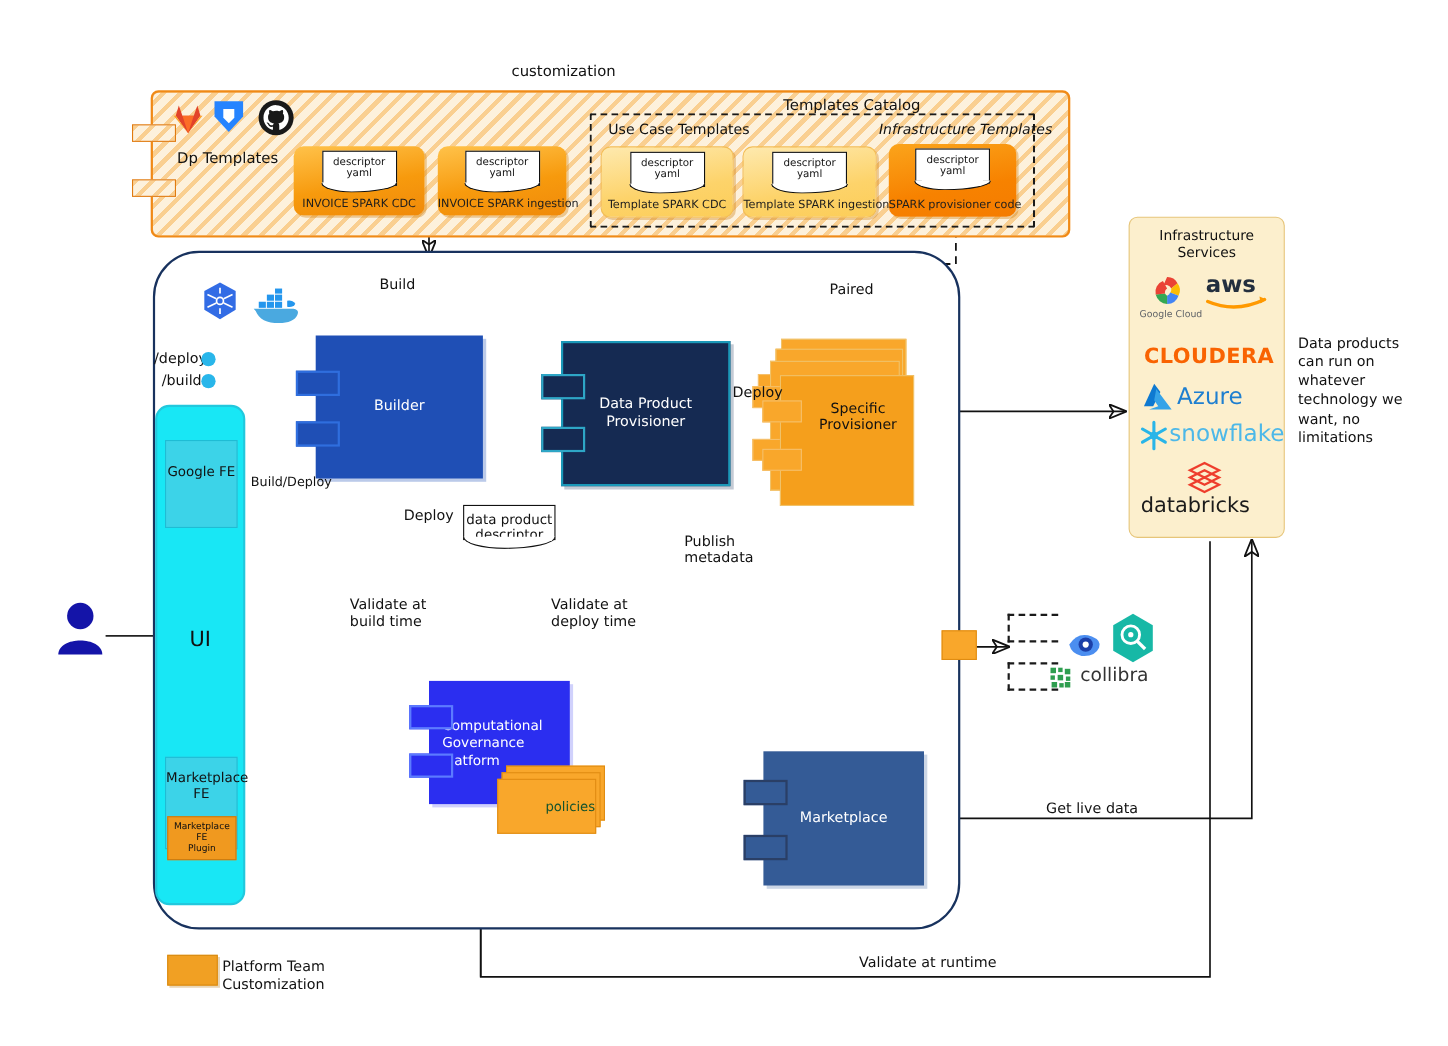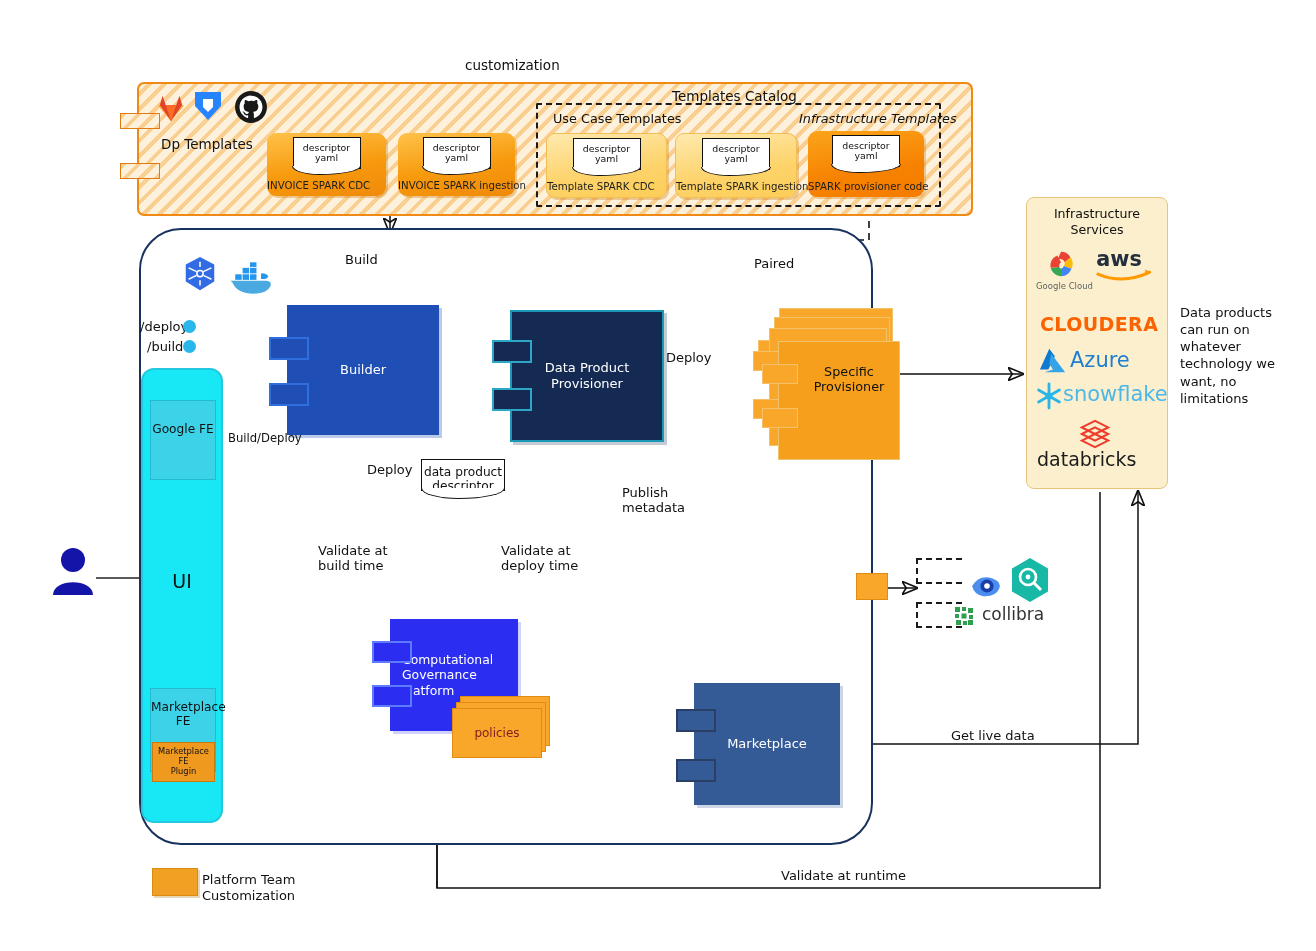--- a/index.html
+++ b/index.html
@@ -31,21 +31,21 @@
 
   
   .tcard{
     position:absolute;width:119px;height:63px;border-radius:9px;
     box-shadow:2px 2px 0 rgba(200,120,10,.35);
   }
   .tcard.orange{background:linear-gradient(170deg,#ffc24a 0%,#f79a0d 55%,#f08a0a 100%);}
   .tcard.pale{background:linear-gradient(170deg,#fee9ae 0%,#fdd36a 60%,#fccd58 100%);
               border:1px solid #f3bd55;}
   .tcard.deep{background:linear-gradient(170deg,#fba41b 0%,#f78200 60%,#f57c00 100%);}
-  .tcard .cname{position:absolute;left:0;right:0;bottom:5px;text-align:left;
+  .tcard .cname{position:absolute;left:0;right:0;bottom:5px;text-align:center;
      font-size:10.2px;color:#1d1d1d;white-space:nowrap;}
   .yaml{
     position:absolute;left:50%;transform:translateX(-50%);top:4px;
     width:66px;height:30px;background:#fff;border:1.6px solid #111;
     display:flex;flex-direction:column;align-items:center;justify-content:center;
     font-size:9.4px;line-height:1.1;color:#111;
   }
   .yaml::after{content:"";position:absolute;left:-1.6px;right:-1.6px;bottom:-7px;height:8px;
      background:#fff;border-bottom:1.6px solid #111;border-left:1.6px solid #111;
      border-right:1.6px solid #111;
@@ -83,22 +83,22 @@
 
   
   #cgp{left:390px;top:619px;width:128px;height:112px;background:#2b2ef0;
      box-shadow:3px 3px 0 rgba(43,46,240,.22);}
   #cgp .nlabel{font-size:12.4px;text-align:left;width:100%;padding-left:12px;}
   #cgp .tab{left:-18px;width:36px;height:18px;background:#2b2ef0;border:2px solid #5c7bff;}
   .policies{
     position:absolute;left:452px;top:700px;width:88px;height:48px;
     background:#f9a72b;border:1.4px solid #e08c12;
   }
-  .policies .ptext{position:absolute;left:0;right:0;top:17px;text-align:center;
-      font-size:12px;color:#7f1d1d;}
+  .policies .ptext{position:absolute;left:0;right:0;top:17px;text-align:right;
+      font-size:12px;color:#14532d;}
 
   
   #mkt{left:694px;top:683px;width:146px;height:122px;background:#345b96;
      box-shadow:3px 3px 0 rgba(52,91,150,.25);}
   #mkt .tab{left:-18px;width:36px;height:19px;background:#345b96;border:2px solid #2a3f66;}
 
   
   .uibar{left:141px;top:368px;width:78px;height:451px;background:#18e7f5;
      border:2px solid #22c8dd;border-radius:13px;}
   .fe{position:absolute;left:7px;width:64px;background:#3cd3e8;border:1.5px solid #1fbcd4;}
@@ -199,21 +199,21 @@
     <path d="M840,700 L855,716 Q866,760 820,786 L700,786" fill="none" stroke="#18325e" stroke-width="1.6"></path>
   </svg>
 
   <div class="lbl" style="left:465px;top:58px;font-size:13.5px;">customization</div>
 
   <div class="abs tmplbar"></div>
 
   <div class="abs connector" style="left:120px;top:113px;"></div>
   <div class="abs connector" style="left:120px;top:163px;"></div>
 
-  <div class="lbl" style="left:672px;top:89px;font-size:13.5px;">Templates Catalog</div>
+  <div class="lbl" style="left:712px;top:89px;font-size:13.5px;">Templates Catalog</div>
 
   <div class="icn" style="left:156px;top:93px;">
     <svg width="30" height="30" viewBox="0 0 32 32">
       <path d="M16 30 L4 13 L7 3 L10.5 13 L21.5 13 L25 3 L28 13 Z" fill="#e24329"></path>
       <path d="M16 30 L10.5 13 L21.5 13 Z" fill="#fc6d26"></path>
       <path d="M16 30 L4 13 L2 13 Z" fill="#fca326"></path>
       <path d="M16 30 L28 13 L30 13 Z" fill="#fca326"></path>
     </svg>
   </div>
   <div class="icn" style="left:192px;top:90px;">
@@ -339,21 +339,21 @@
     <span class="nlabel">Builder</span>
   </div>
 
   <div class="node" id="dpp">
     <span class="tab" style="top:28px;"></span>
     <span class="tab" style="top:76px;"></span>
     <span class="nlabel" style="white-space:pre;">Data Product
 Provisioner</span>
   </div>
 
-  <div class="stack" style="left:764px;top:308px;width:140px;height:186px;">
+  <div class="stack" style="left:695px;top:308px;width:140px;height:186px;">
     <div class="sheet" style="left:15px;top:0;width:112px;height:112px;"></div>
     <div class="sheet" style="left:10px;top:9px;width:114px;height:114px;">
       <span class="ptab" style="top:22px;"></span>
     </div>
     <div class="sheet" style="left:5px;top:20px;width:116px;height:116px;">
       <span class="ptab" style="top:22px;"></span>
       <span class="ptab" style="top:70px;"></span>
     </div>
     <div class="sheet top" style="left:14px;top:33px;width:120px;height:117px;">
       <span class="ptab" style="top:22px;"></span>

